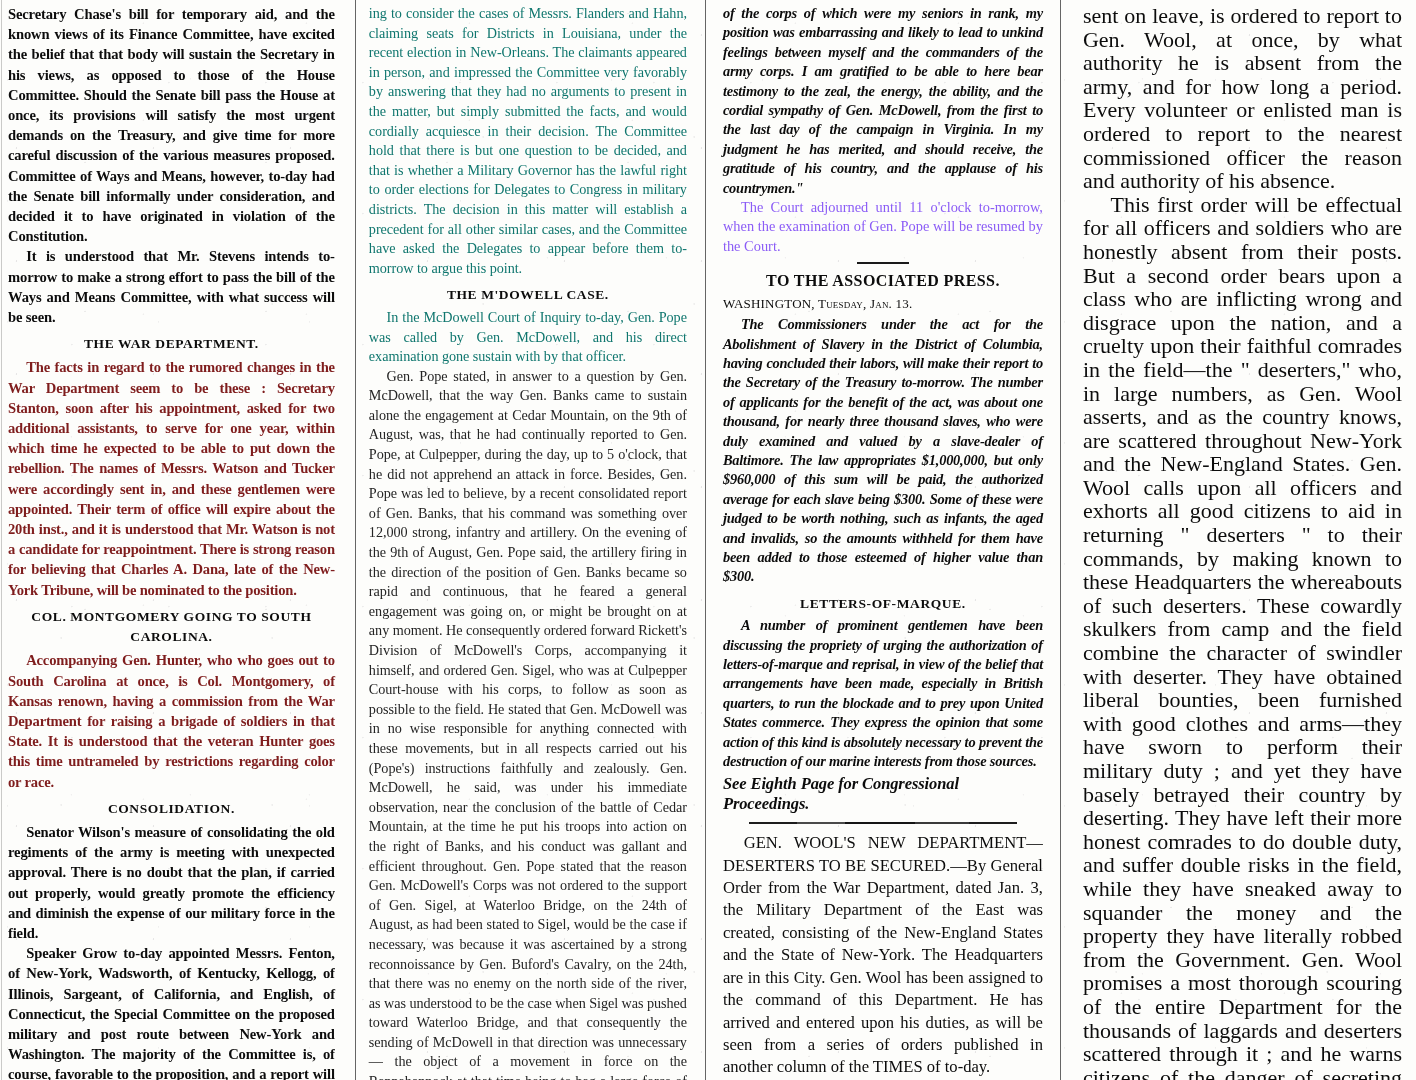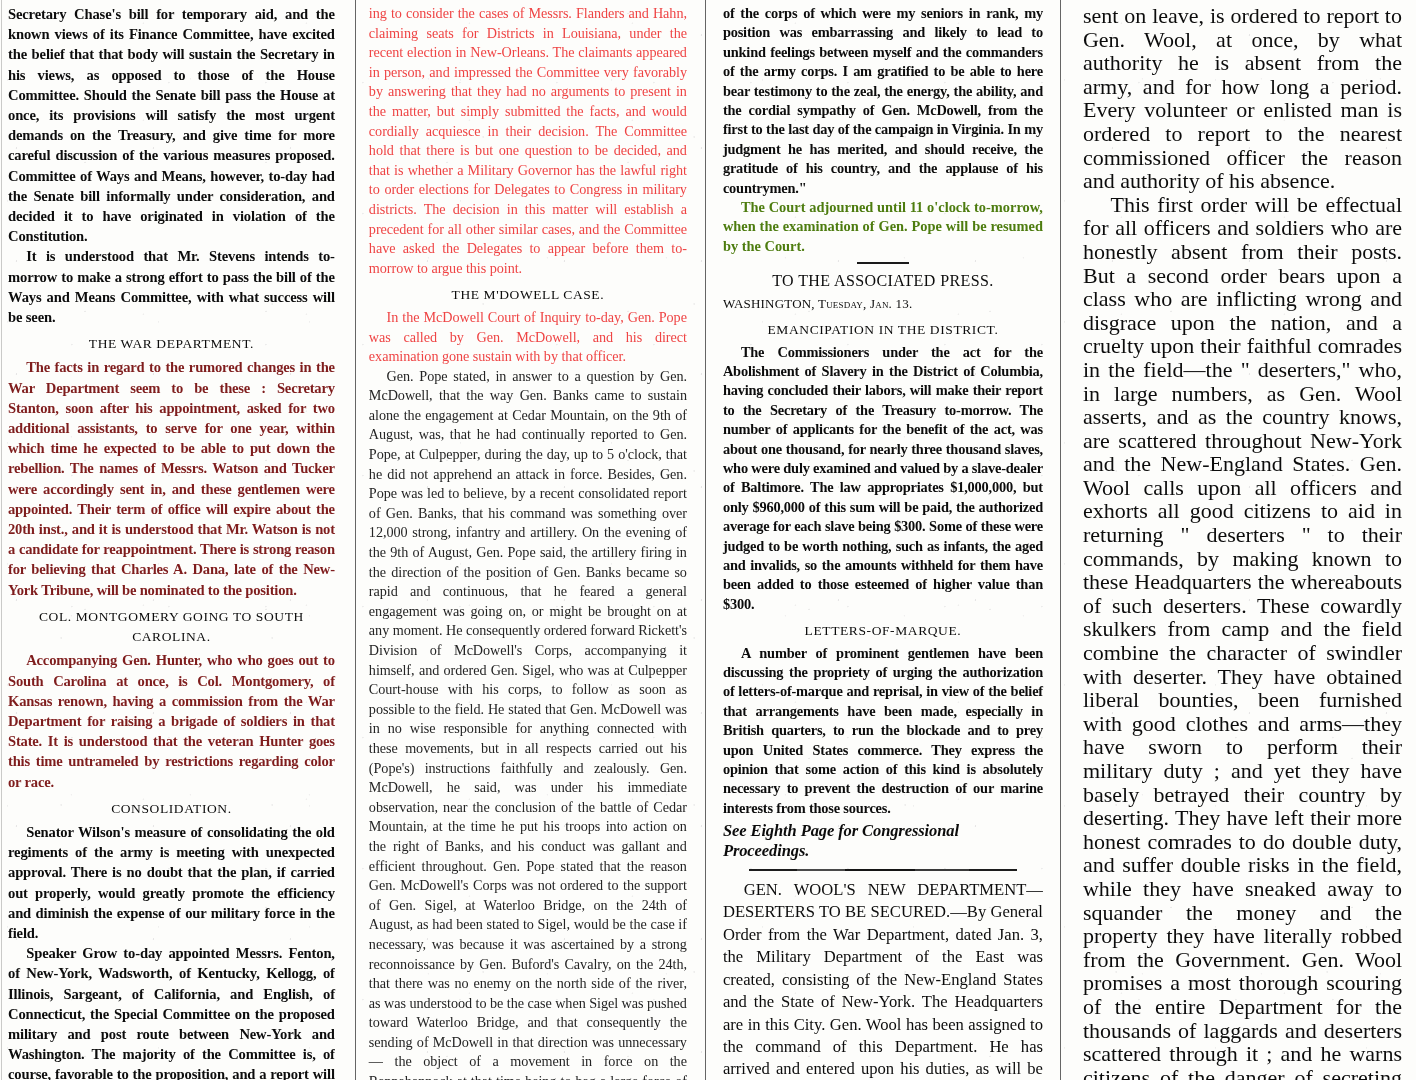--- a/index.html
+++ b/index.html
@@ -44,21 +44,21 @@
   .vrule.r1{left:355px;}
   .vrule.r2{left:705px;}
   .vrule.r3{left:1060px;}
   .vrule.edge{left:1px;opacity:.35;background:#6a6a6a;}
 
   p{margin:0 0 0 0;text-align:justify;text-indent:1.25em;}
   .noind{text-indent:0;}
   h3{
     margin:7px 0 3px 0;
     text-align:center;
-    font-weight:normal;
+    font-weight:bold;
     font-size:13.5px;
     letter-spacing:.6px;
     font-variant:small-caps;
     text-transform:uppercase;
   }
   .sc{font-variant:small-caps;}
   .dateline{
     text-align:left;text-indent:0;margin:1px 0 2px 0;
     font-variant:small-caps;font-size:13px;letter-spacing:.2px;
   }
@@ -74,26 +74,26 @@
     font-style:italic;text-indent:0;text-align:left;
     font-size:16.5px;margin-top:3px;letter-spacing:-.1px;font-weight:bold;
   }
 
   
   .col-1{font-size:14.6px;line-height:20.2px;}
   .col-1 .heavy{font-weight:bold;letter-spacing:-.15px;}
   .col-1 .light{font-weight:bold;color:#7f1d1d;letter-spacing:-.2px;}
 
   .col-2{font-size:14.2px;line-height:19.6px;}
-  .col-2 .thin{font-weight:normal;color:#ef4444;letter-spacing:-.05px;}
+  .col-2 .thin{font-weight:normal;color:#0f766e;letter-spacing:-.05px;}
   .col-2 .blur{font-weight:normal;color:#242424;letter-spacing:-.05px;}
 
   .col-3{font-size:14.4px;line-height:19.4px;}
-  .col-3 .bold{font-weight:bold;letter-spacing:-.2px;}
-  .col-3 .reg{font-weight:bold;color:#4d7c0f;}
+  .col-3 .bold{font-weight:bold;letter-spacing:-.2px;font-style:italic;}
+  .col-3 .reg{font-weight:normal;color:#8b5cf6;}
   .col-3 .big{font-size:16.6px;line-height:22.4px;font-weight:normal;}
 
   .col-4{font-size:22px;line-height:23.6px;}
 </style>
 </head>
 <body>
 
 <div class="page">
 
   <div class="col col-1">
@@ -116,21 +116,20 @@
     <p class="blur">Gen. Pope stated, in answer to a question by Gen. McDowell, that the way Gen. Banks came to sustain alone the engagement at Cedar Mountain, on the 9th of August, was, that he had continually reported to Gen. Pope, at Culpepper, during the day, up to 5 o'clock, that he did not apprehend an attack in force. Besides, Gen. Pope was led to believe, by a recent consolidated report of Gen. Banks, that his command was something over 12,000 strong, infantry and artillery. On the evening of the 9th of August, Gen. Pope said, the artillery firing in the direction of the position of Gen. Banks became so rapid and continuous, that he feared a general engagement was going on, or might be brought on at any moment. He consequently ordered forward Rickett's Division of McDowell's Corps, accompanying it himself, and ordered Gen. Sigel, who was at Culpepper Court-house with his corps, to follow as soon as possible to the field. He stated that Gen. McDowell was in no wise responsible for anything connected with these movements, but in all respects carried out his (Pope's) instructions faithfully and zealously. Gen. McDowell, he said, was under his immediate observation, near the conclusion of the battle of Cedar Mountain, at the time he put his troops into action on the right of Banks, and his conduct was gallant and efficient throughout. Gen. Pope stated that the reason Gen. McDowell's Corps was not ordered to the support of Gen. Sigel, at Waterloo Bridge, on the 24th of August, as had been stated to Sigel, would be the case if necessary, was because it was ascertained by a strong reconnoissance by Gen. Buford's Cavalry, on the 24th, that there was no enemy on the north side of the river, as was understood to be the case when Sigel was pushed toward Waterloo Bridge, and that consequently the sending of McDowell in that direction was unnecessary — the object of a movement in force on the Rappahannock at that time being to bag a large force of the enemy that was reported had been cut off on the north side of the Rappahannock by a sudden rise in the river.</p>
 
   </div>
 
   <div class="col col-3">
     <p class="bold noind">of the corps of which were my seniors in rank, my position was embarrassing and likely to lead to unkind feelings between myself and the commanders of the army corps. I am gratified to be able to here bear testimony to the zeal, the energy, the ability, and the cordial sympathy of Gen. McDowell, from the first to the last day of the campaign in Virginia. In my judgment he has merited, and should receive, the gratitude of his country, and the applause of his countrymen."</p>
     <p class="reg">The Court adjourned until 11 o'clock to-morrow, when the examination of Gen. Pope will be resumed by the Court.</p>
     <div class="shortrule"></div>
     <h3 style="font-size:16px;letter-spacing:.4px;">TO THE ASSOCIATED PRESS.</h3>
     <p class="dateline">WASHINGTON, Tuesday, Jan. 13.</p>
-    <h3>EMANCIPATION IN THE DISTRICT.</h3>
     <p class="bold">The Commissioners under the act for the Abolishment of Slavery in the District of Columbia, having concluded their labors, will make their report to the Secretary of the Treasury to-morrow. The number of applicants for the benefit of the act, was about one thousand, for nearly three thousand slaves, who were duly examined and valued by a slave-dealer of Baltimore. The law appropriates $1,000,000, but only $960,000 of this sum will be paid, the authorized average for each slave being $300. Some of these were judged to be worth nothing, such as infants, the aged and invalids, so the amounts withheld for them have been added to those esteemed of higher value than $300.</p>
     <h3>LETTERS-OF-MARQUE.</h3>
     <p class="bold">A number of prominent gentlemen have been discussing the propriety of urging the authorization of letters-of-marque and reprisal, in view of the belief that arrangements have been made, especially in British quarters, to run the blockade and to prey upon United States commerce. They express the opinion that some action of this kind is absolutely necessary to prevent the destruction of our marine interests from those sources.</p>
     <p class="seepage">See Eighth Page for Congressional Proceedings.</p>
     <div class="thickrule"></div>
     <p class="big"><span class="sc">GEN. WOOL'S NEW DEPARTMENT—DESERTERS TO BE SECURED.—</span><span>By General Order from the War Department, dated Jan. 3, the Military Department of the East was created, consisting of the New-England States and the State of New-York. The Headquarters are in this City. Gen. Wool has been assigned to the command of this Department. He has arrived and entered upon his duties, as will be seen from a series of orders published in another column of the TIMES of to-day.</span></p>
 
   </div>
 
   <div class="col col-4">

